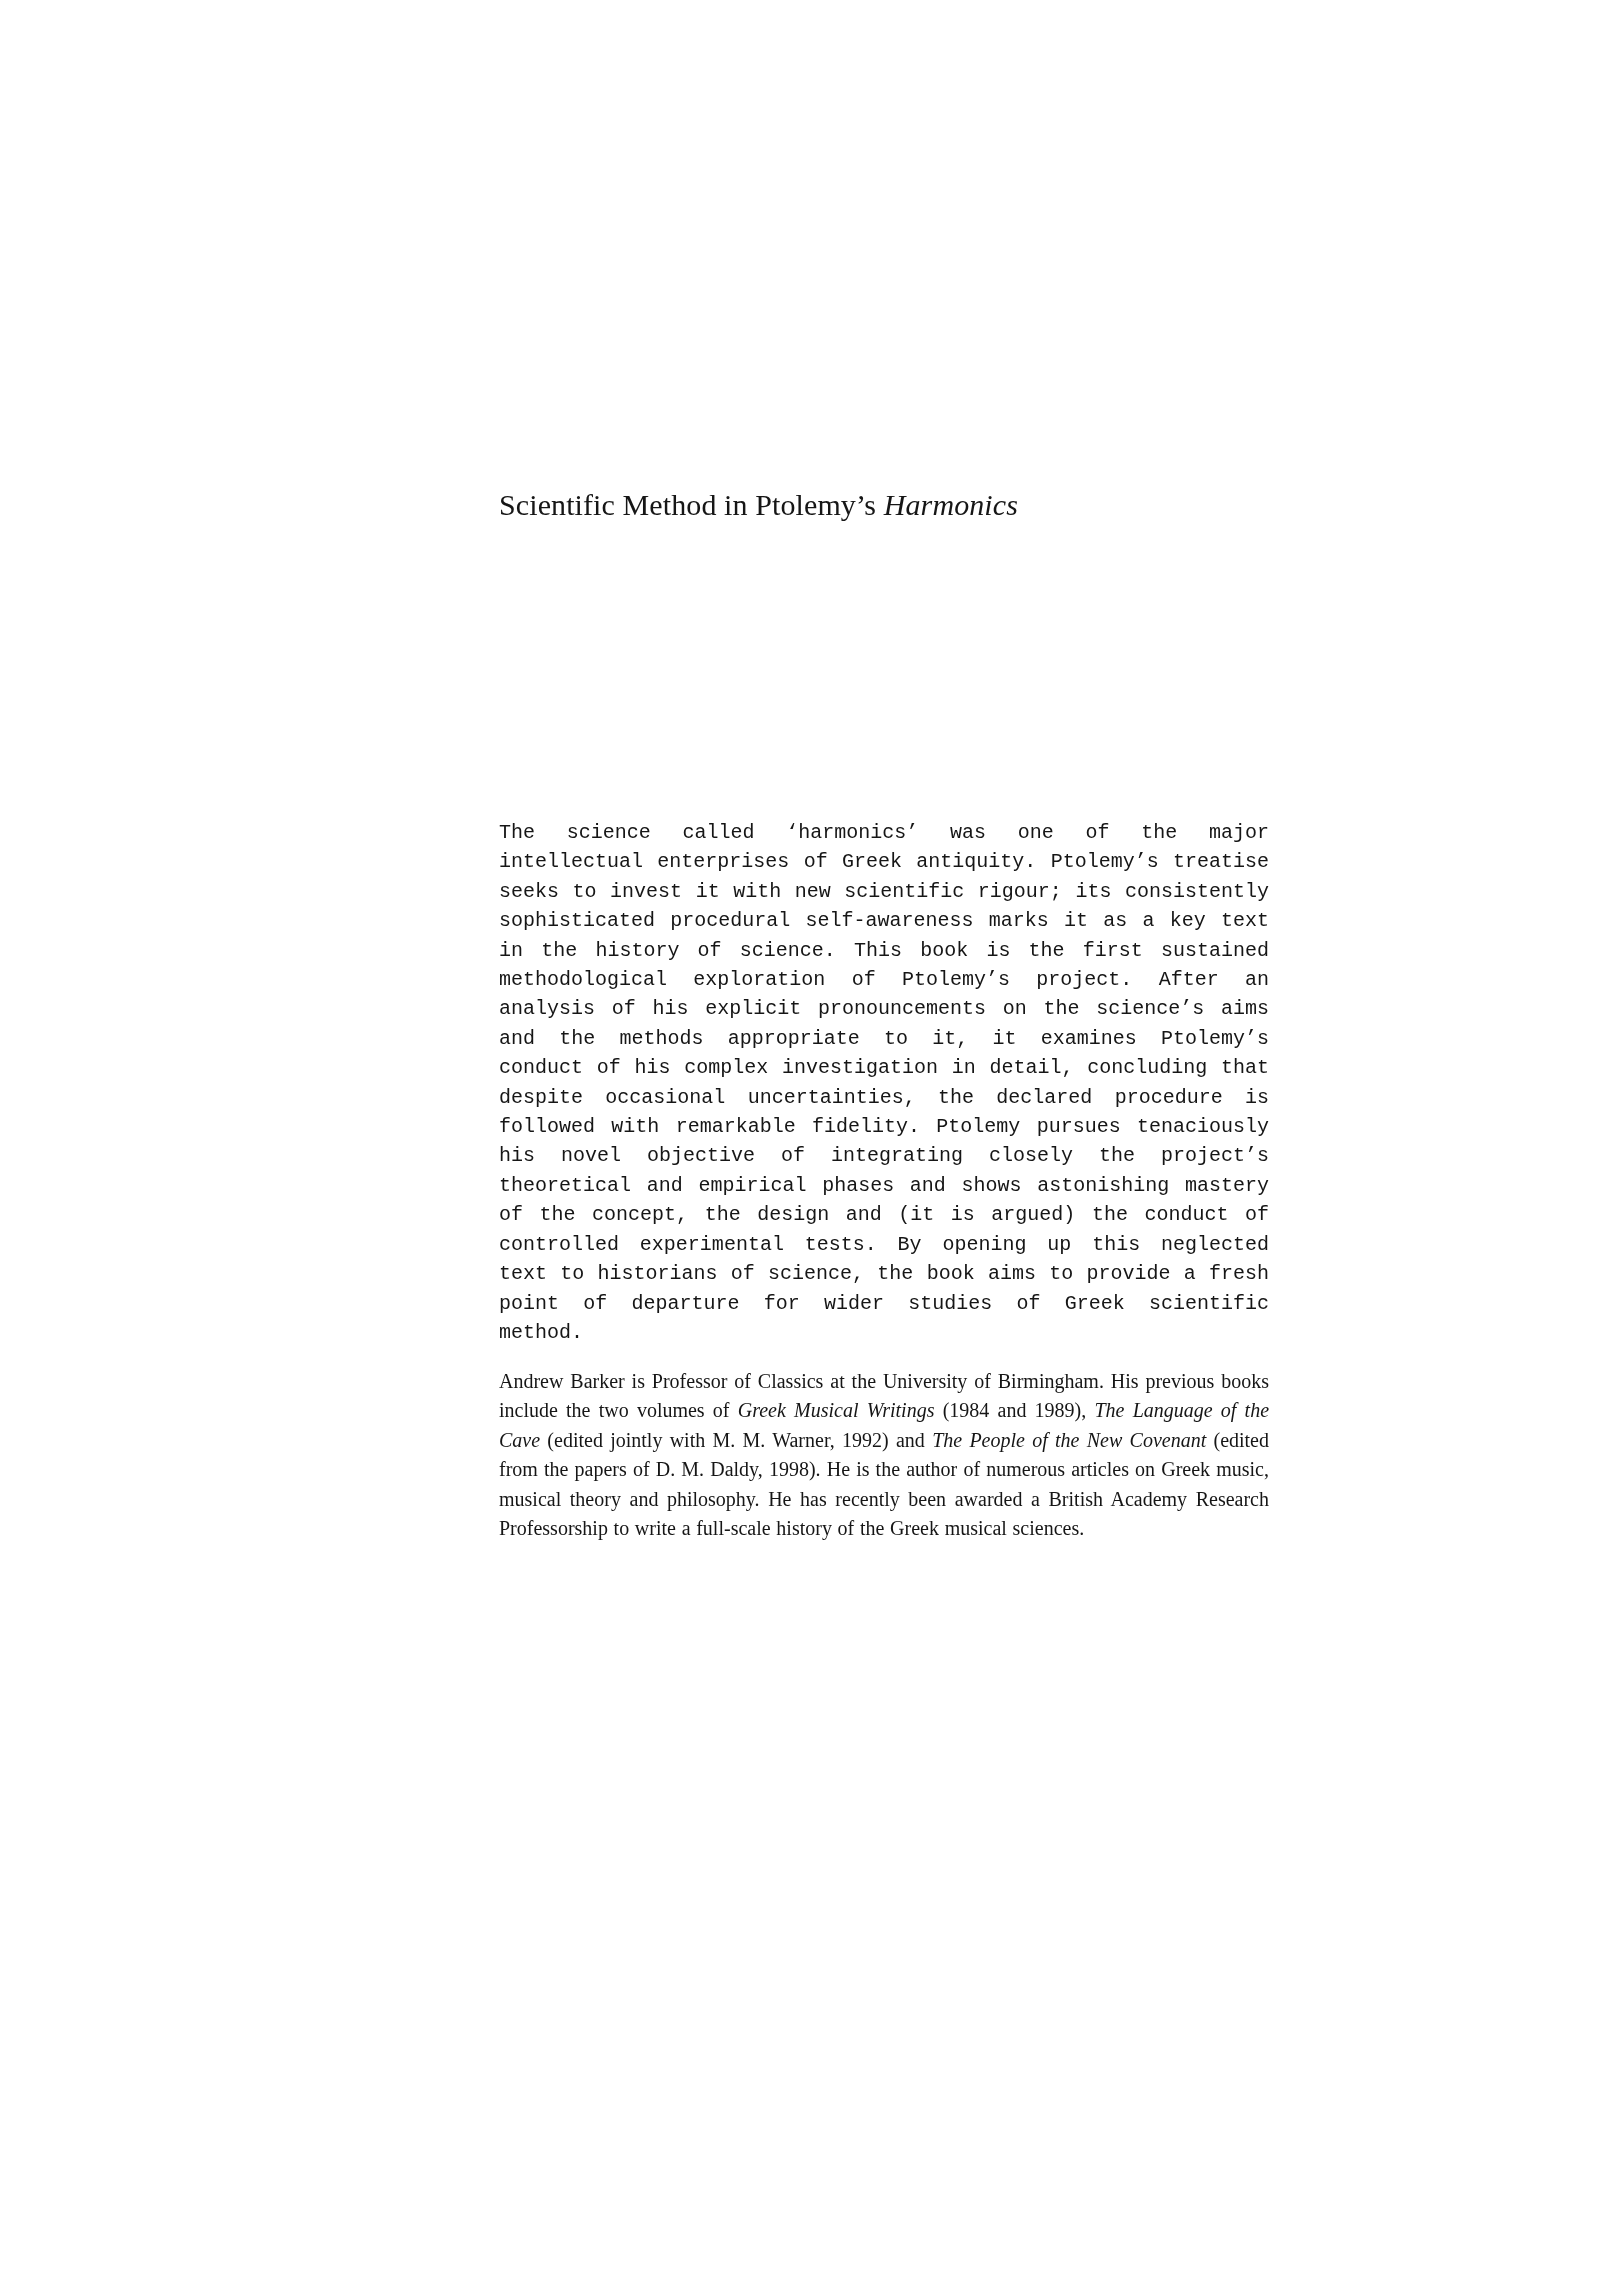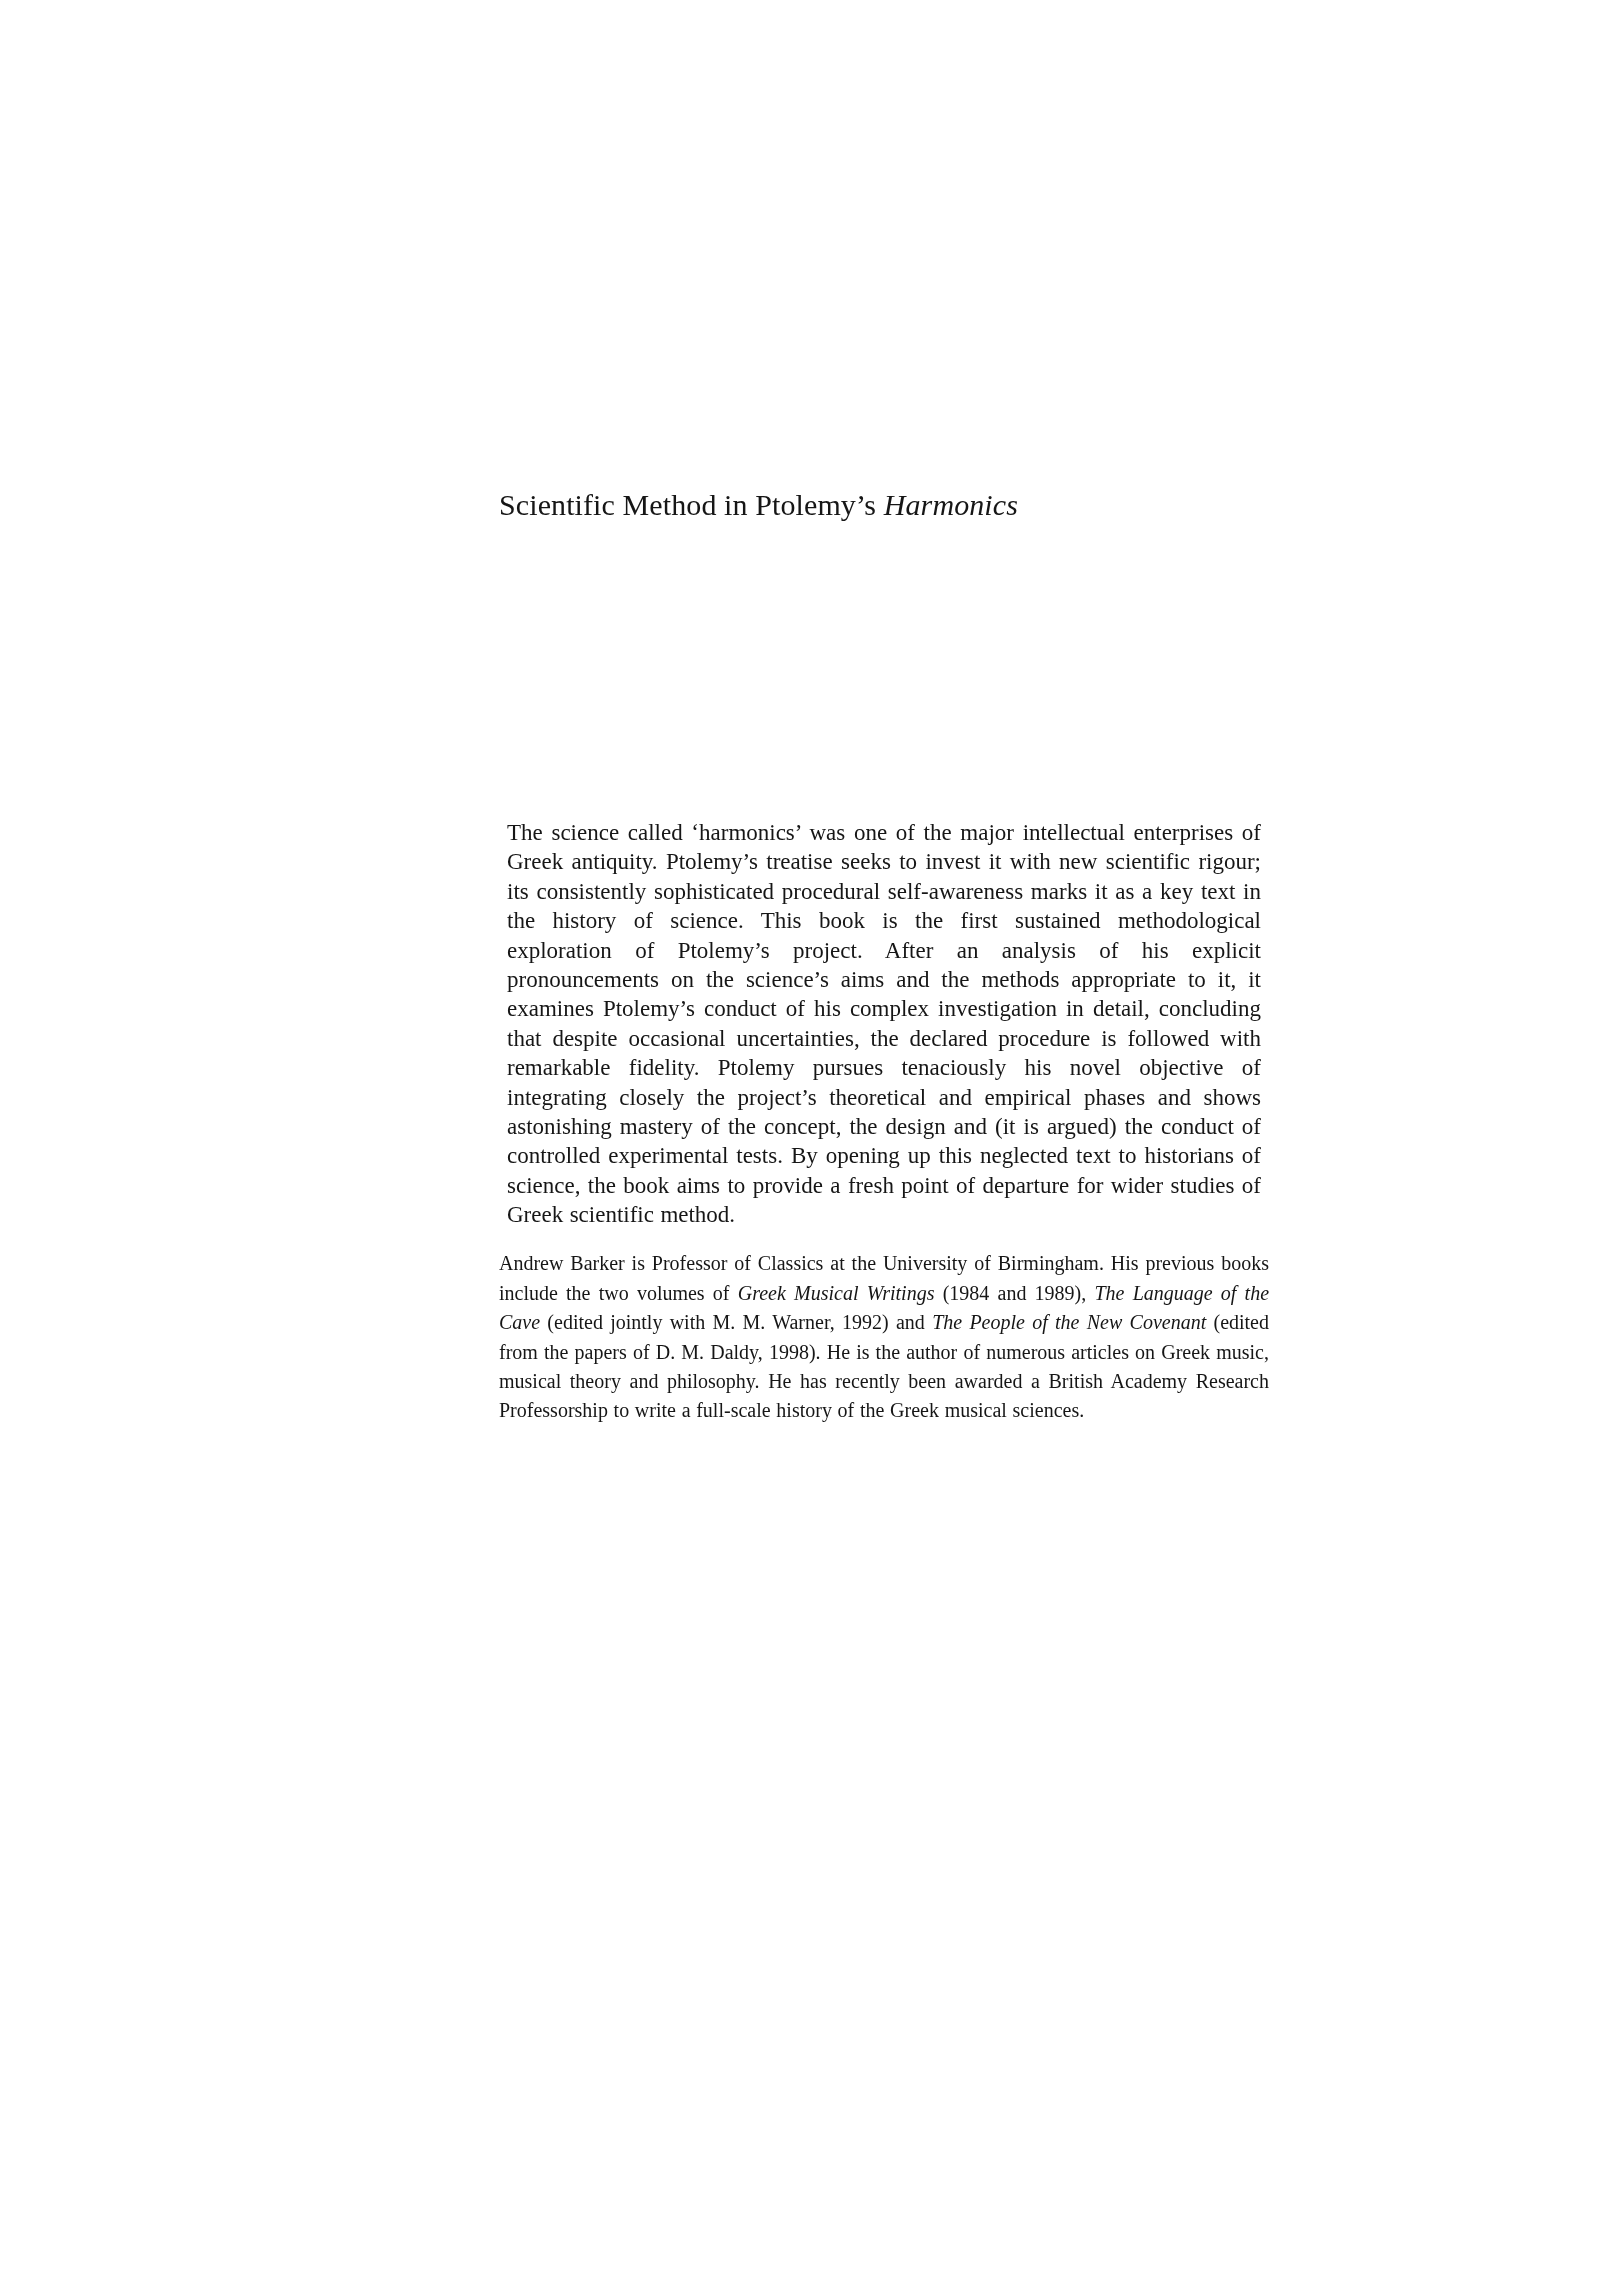--- a/index.html
+++ b/index.html
@@ -27,26 +27,27 @@
     font-size: 30px;
     line-height: 35px;
     font-weight: normal;
     letter-spacing: 0.1px;
     white-space: nowrap;
   }
   .book-title .italic {
     font-style: italic;
   }
   .blurb {
-    margin: 8px;
+    margin: 0;
     margin-top: 296px;
-    font-size: 23px;
+    font-size: 20px;
     line-height: 29.4px;
     text-align: justify;
     word-spacing: 0.7px;
+    font-family: Liberation Mono, monospace;
   }
   .about {
     margin: 0;
     margin-top: 19.6px;
     font-size: 20px;
     line-height: 29.4px;
     text-align: justify;
     word-spacing: 0.7px;
   }
   .italic {

